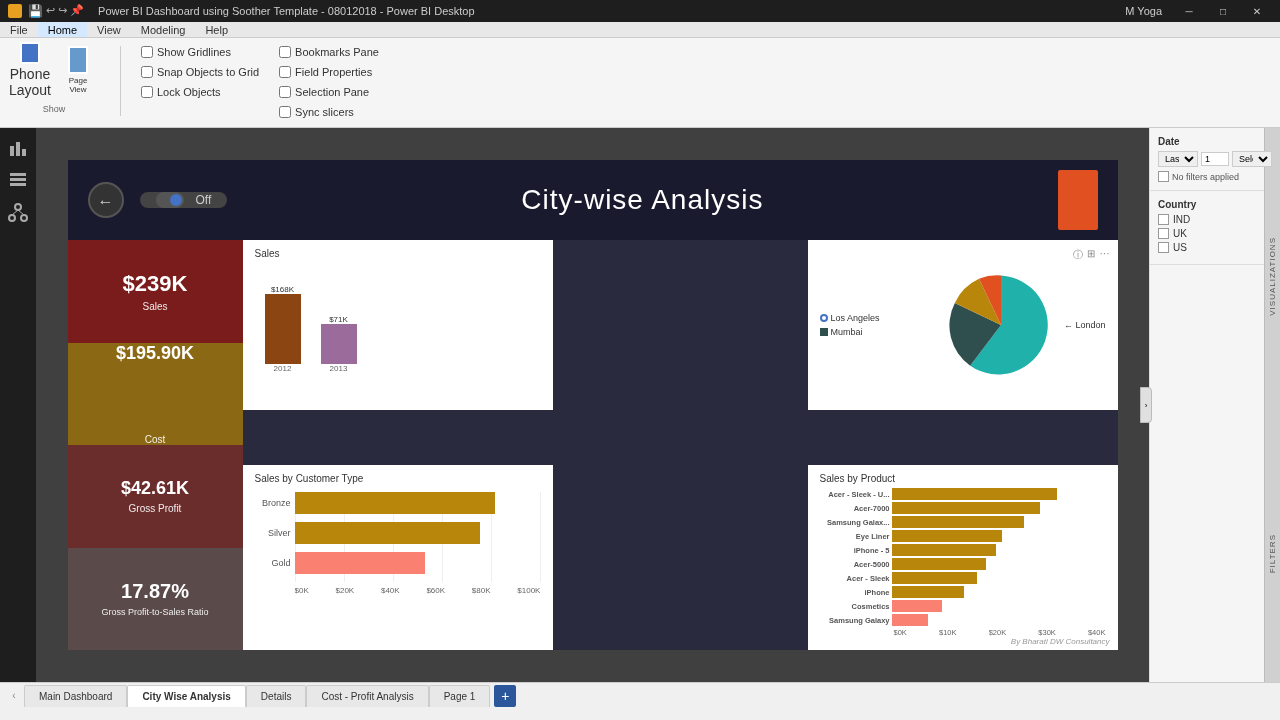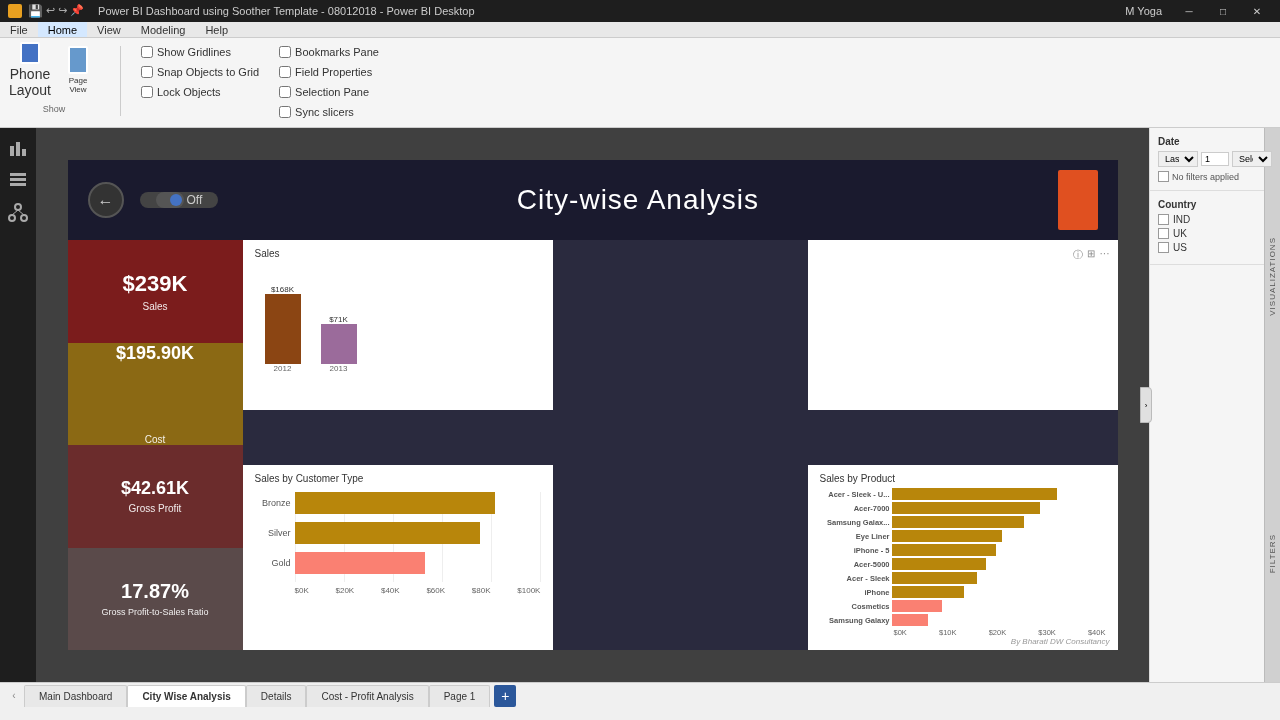--- a/index.html
+++ b/index.html
@@ -83,21 +83,21 @@
       height: 80px; background: #1a1a2e; display: flex; align-items: center;
       padding: 0 20px; position: relative;
     }
     .back-btn {
       width: 36px; height: 36px; border-radius: 50%; background: #333;
       display: flex; align-items: center; justify-content: center; cursor: pointer; color: #ccc;
       font-size: 16px; border: 2px solid #555;
     }
     .toggle-switch {
       margin-left: 16px; background: #444; border-radius: 20px; padding: 0 16px;
-      display: flex; align-items: center; gap: 3px; color: #ccc; font-size: 12px;
+      display: flex; align-items: center; gap: 12px; color: #ccc; font-size: 12px;
     }
     .toggle-knob {
       width: 28px; height: 16px; background: #555; border-radius: 8px; position: relative;
     }
     .toggle-knob::after {
       content: ''; position: absolute; right: 2px; top: 2px;
       width: 12px; height: 12px; background: #4472c4; border-radius: 50%;
     }
     .dash-title {
       flex: 1; text-align: center; color: #fff; font-size: 28px; font-weight: 300;
@@ -361,20 +361,45 @@
             </div>
           </div>
         </div>
 
         <div class="pie-chart-container">
           <div style="position:absolute;top:8px;right:8px;display:flex;gap:4px;">
             <span style="font-size:10px;color:#888;">ⓘ</span>
             <span style="font-size:10px;color:#888;">⊞</span>
             <span style="font-size:10px;color:#888;">···</span>
           </div>
+          <div style="display:flex;align-items:center;gap:8px;height:100%;">
+            <div style="flex:1;display:flex;flex-direction:column;justify-content:center;font-size:9px;color:#333;padding-left:4px;">
+              <div style="margin-bottom:4px;display:flex;align-items:center;gap:3px;">
+                <div style="width:8px;height:8px;border-radius:50%;border:2px solid #4472c4;background:transparent;"></div>
+                <span>Los Angeles</span>
+              </div>
+              <div style="display:flex;align-items:center;gap:3px;">
+                <div style="width:8px;height:8px;background:#2f4f4f;"></div>
+                <span>Mumbai</span>
+              </div>
+            </div>
+            <svg viewBox="0 0 100 100" width="110" height="110">
+
+              <path d="M50,50 L50,5 A45,45 0 1 1 22,87 Z" fill="#20b2aa"></path>
+
+              <path d="M50,50 L22,87 A45,45 0 0 1 8,30 Z" fill="#2f4f4f"></path>
+
+              <path d="M50,50 L8,30 A45,45 0 0 1 30,8 Z" fill="#b8860b"></path>
+
+              <path d="M50,50 L30,8 A45,45 0 0 1 50,5 Z" fill="#e05020"></path>
+            </svg>
+            <div style="font-size:9px;color:#333;padding-right:4px;">
+              <span>← London</span>
+            </div>
+          </div>
         </div>
 
         <div class="customer-chart">
           <div class="chart-title">Sales by Customer Type</div>
 
           <div style="position:relative;height:90px;margin-top:8px;">
             <div style="position:absolute;top:0;left:40px;right:0;height:100%;display:flex;justify-content:space-between;">
               <div style="width:1px;background:#eee;height:100%;"></div>
               <div style="width:1px;background:#eee;height:100%;"></div>
               <div style="width:1px;background:#eee;height:100%;"></div>

